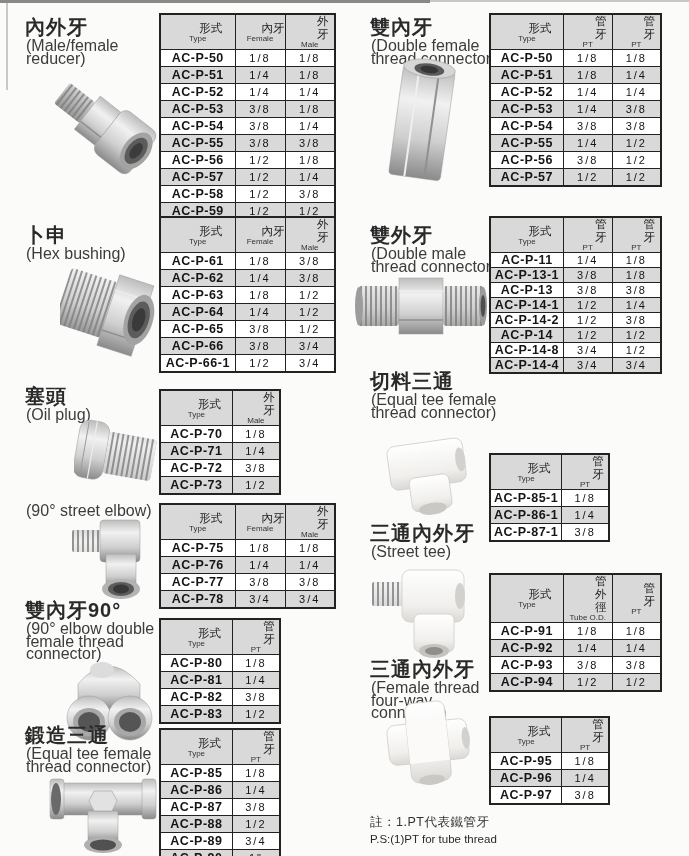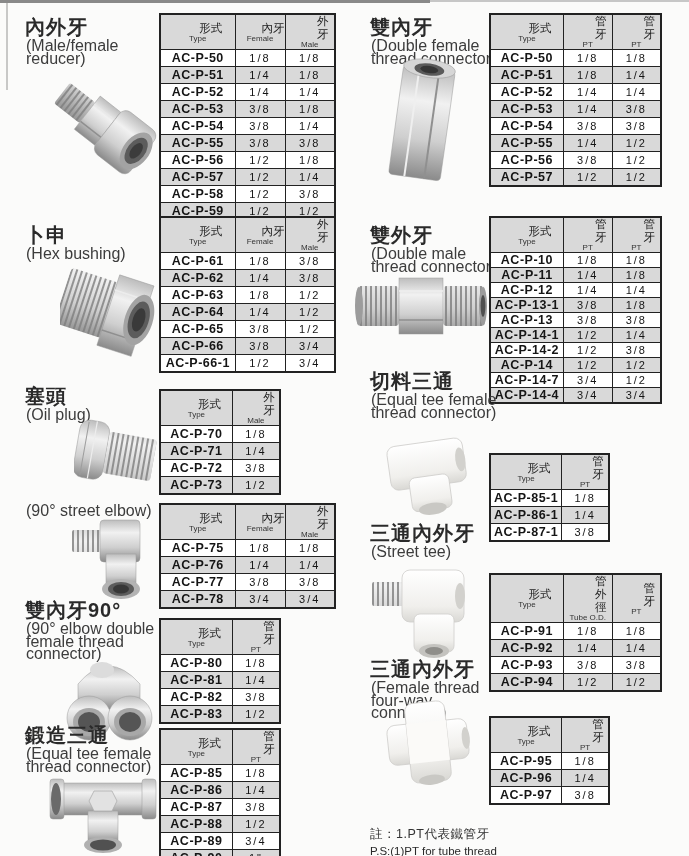--- a/index.html
+++ b/index.html
@@ -66,21 +66,21 @@
   .p3{left:72px;top:514px;width:87px;height:88px}
   .p4{left:60px;top:644px;width:97px;height:112px}
   .p5{left:48px;top:761px;width:110px;height:93px}
   .p6{left:372px;top:52px;width:100px;height:142px}
   .p7{left:355px;top:250px;width:132px;height:112px}
   .p8{left:378px;top:424px;width:100px;height:100px}
   .p9{left:372px;top:558px;width:108px;height:122px}
   .p10{left:378px;top:696px;width:100px;height:92px}
 
   .note{position:absolute;left:370px;top:814px;}
-  .note .n1{font-size:12.5px;color:#333;letter-spacing:.5px;margin-top:12px;}
+  .note .n1{font-size:12.5px;color:#333;letter-spacing:.5px;}
   .note .n2{font-size:11.5px;color:#2a2a2a;margin-top:2px;}
 </style>
 </head>
 <body>
 
 <div class="page">
 
   <svg width="0" height="0" style="position:absolute" aria-hidden="true">
     <defs>
       <linearGradient id="gm" x1="0" y1="0" x2="0" y2="1">
@@ -563,35 +563,25 @@
             <div class="hen">PT</div>
           </th>
           <th>
             <div class="hzh">管牙</div>
             <div class="hen">PT</div>
           </th>
         </tr>
       </thead>
       <tbody>
         <tr>
-          <td class="type">AC-P-10</td>
-          <td class="val">1/8</td>
-          <td class="val">1/8</td>
-        </tr>
-        <tr>
           <td class="type">AC-P-11</td>
           <td class="val">1/4</td>
           <td class="val">1/8</td>
         </tr>
         <tr>
-          <td class="type">AC-P-12</td>
-          <td class="val">1/4</td>
-          <td class="val">1/4</td>
-        </tr>
-        <tr>
           <td class="type">AC-P-13-1</td>
           <td class="val">3/8</td>
           <td class="val">1/8</td>
         </tr>
         <tr>
           <td class="type">AC-P-13</td>
           <td class="val">3/8</td>
           <td class="val">3/8</td>
         </tr>
         <tr>
@@ -603,21 +593,21 @@
           <td class="type">AC-P-14-2</td>
           <td class="val">1/2</td>
           <td class="val">3/8</td>
         </tr>
         <tr>
           <td class="type">AC-P-14</td>
           <td class="val">1/2</td>
           <td class="val">1/2</td>
         </tr>
         <tr>
-          <td class="type">AC-P-14-7</td>
+          <td class="type">AC-P-14-8</td>
           <td class="val">3/4</td>
           <td class="val">1/2</td>
         </tr>
         <tr>
           <td class="type">AC-P-14-4</td>
           <td class="val">3/4</td>
           <td class="val">3/4</td>
         </tr>
       </tbody>
     </table>

